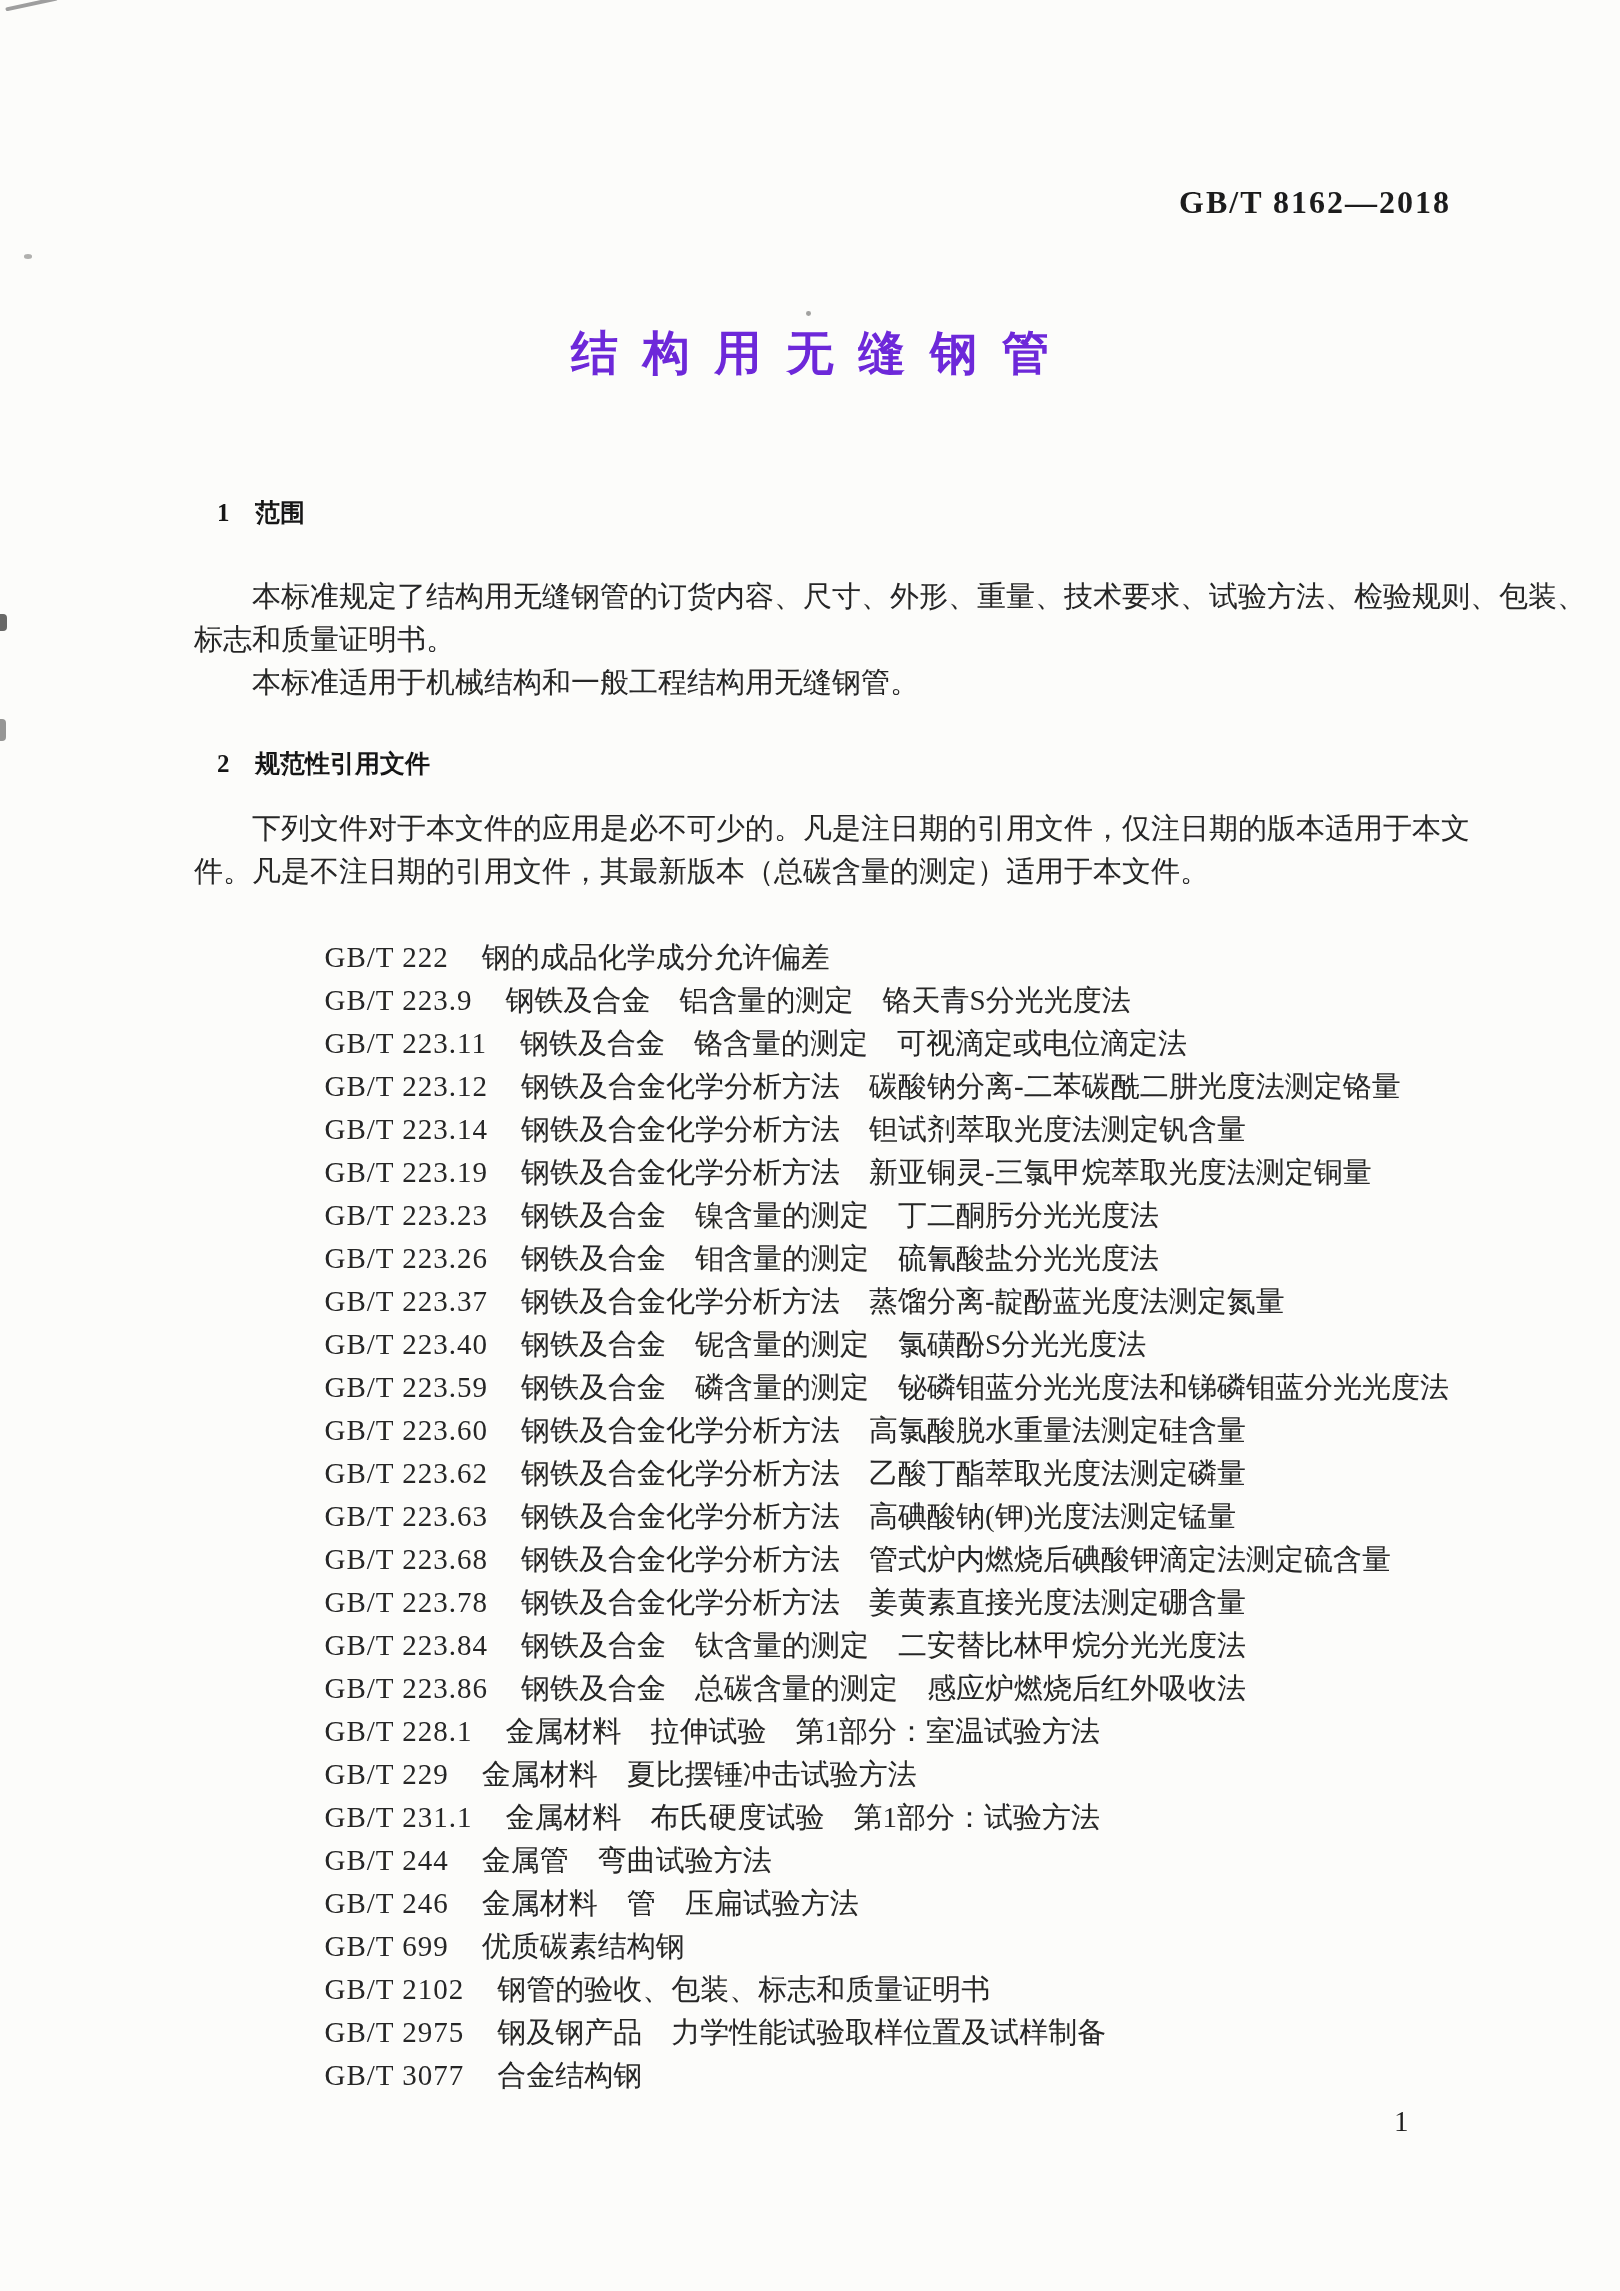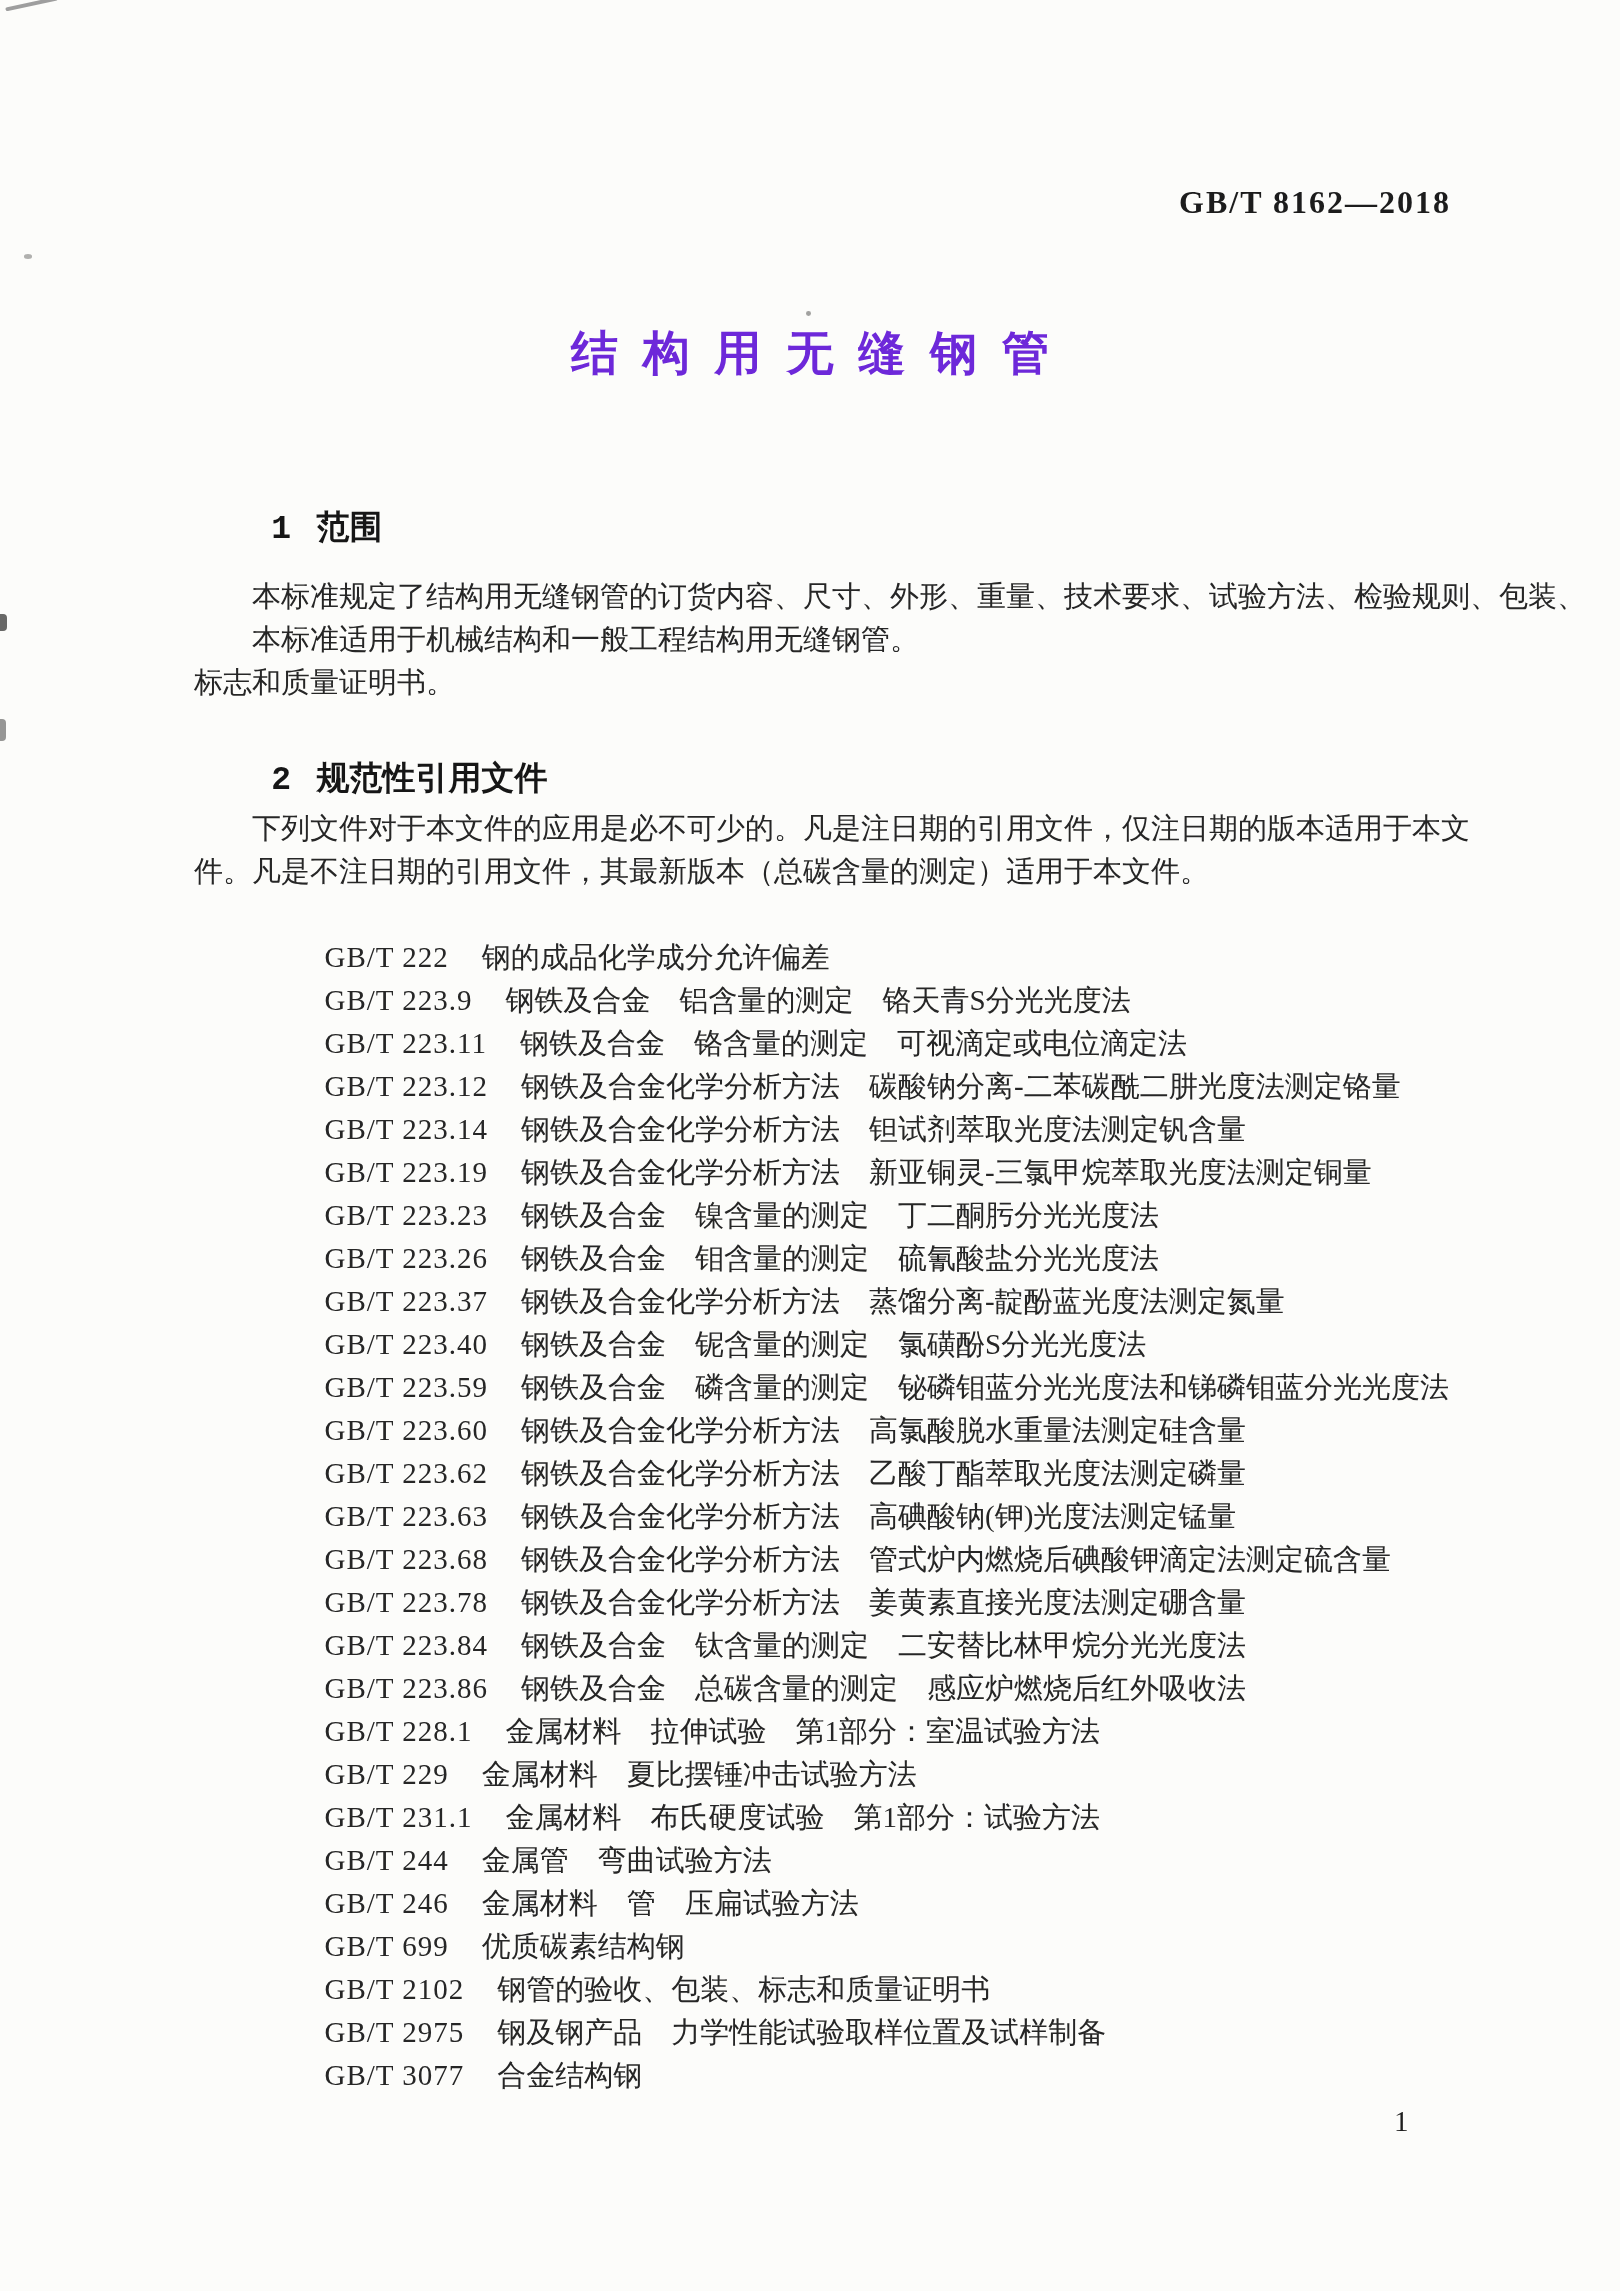--- a/index.html
+++ b/index.html
@@ -30,22 +30,22 @@
     text-align: center;
     font-family: "Liberation Sans", "DejaVu Sans", sans-serif;
     font-weight: 700; font-size: 47px;
     letter-spacing: 5.9px; padding-left: 5.9px;
     color: #6d28d9; white-space: pre;
   }
 
   
   .sec-heading {
     position: absolute; left: 192px;
-    font-family: Liberation Mono, monospace;
-    font-weight: 700; font-size: 33px; color: #161616;
+    font-family: Liberation Serif, serif;
+    font-weight: 700; font-size: 25px; color: #161616;
     white-space: pre;
   }
   .sec-heading .sec-num { display: inline-block; margin-right: 25.5px; }
   #sec1-heading { top: 468px; }
   #sec2-heading { top: 719px; }
 
   
   .body-block { position: absolute; left: 194px; width: 1372px; }
   #sec1-body { top: 575px; }
   #sec2-body { top: 807px; }
@@ -109,22 +109,22 @@
   <div class="std-code">GB/T 8162—2018</div>
 
   <div class="doc-title">结 构 用 无 缝 钢 管</div>
 
   <div class="sec-heading" id="sec1-heading">
     <span class="sec-num">1</span><span>范围</span>
   </div>
 
   <div class="body-block" id="sec1-body">
     <div class="text-line indent">本标准规定了结构用无缝钢管的订货内容、尺寸、外形、重量、技术要求、试验方法、检验规则、包装、</div>
+    <div class="text-line">标志和质量证明书。</div>
     <div class="text-line indent">本标准适用于机械结构和一般工程结构用无缝钢管。</div>
-    <div class="text-line">标志和质量证明书。</div>
   </div>
 
   <div class="sec-heading" id="sec2-heading">
     <span class="sec-num">2</span><span>规范性引用文件</span>
   </div>
 
   <div class="body-block" id="sec2-body">
     <div class="text-line indent">下列文件对于本文件的应用是必不可少的。凡是注日期的引用文件，仅注日期的版本适用于本文</div>
     <div class="text-line">件。凡是不注日期的引用文件，其最新版本（总碳含量的测定）适用于本文件。</div>
 

